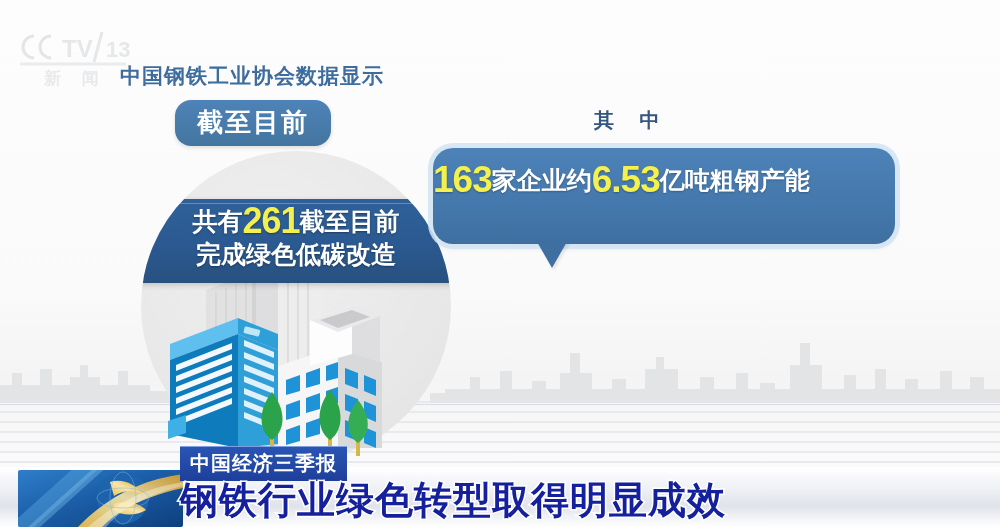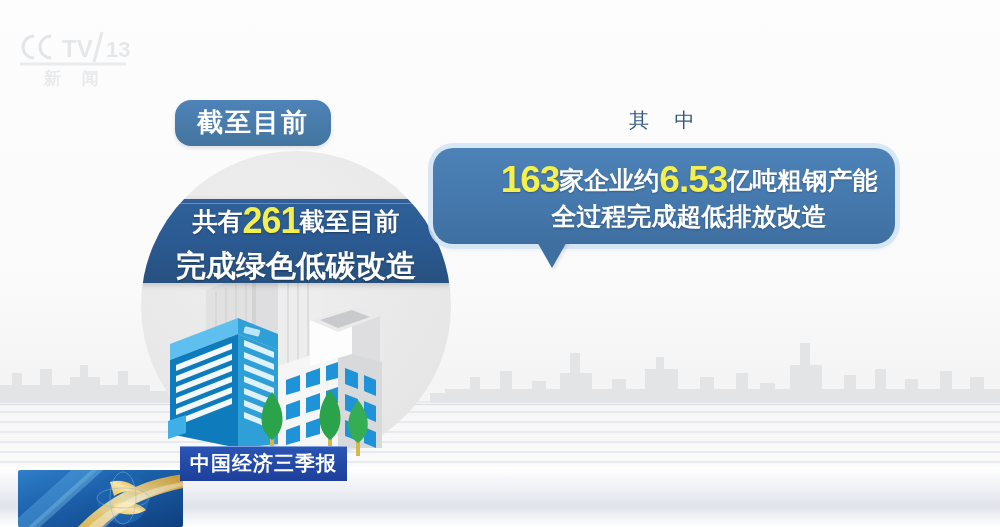--- a/index.html
+++ b/index.html
@@ -37,21 +37,21 @@
           background:linear-gradient(180deg,#2f6198 0%,#2b5a92 50%,#27517f 100%);
           box-shadow:0 2px 6px rgba(0,0,0,.18); }
   .band .topline { position:absolute; left:18px; right:18px; top:4px; height:1px;
                    background:rgba(255,255,255,.28); }
   .band-text { position:absolute; left:141px; top:151px; width:310px; height:310px;
                pointer-events:none; }
   .band-l1, .band-l2 { position:absolute; width:310px; text-align:center;
                        color:#fff; font-weight:bold; white-space:nowrap;
                        text-shadow:0 1px 2px rgba(0,0,0,.35); }
   .band-l1 { top:55px; font-size:25px; line-height:30px; }
-  .band-l2 { top:100px; font-size:30px; line-height:30px; }
+  .band-l2 { top:88px; font-size:25px; line-height:30px; }
   .num-yellow { color:#f2ef4e; font-size:36px; font-weight:bold; line-height:30px;
                 vertical-align:-3px; letter-spacing:-1px;
                 text-shadow:0 1px 2px rgba(0,0,0,.35); }
 
   
   .buildings { position:absolute; left:160px; top:258px; width:280px; height:205px; }
 
   
   .cctv-logo { position:absolute; left:18px; top:24px; width:120px; height:64px; opacity:.55; }
 
@@ -60,33 +60,33 @@
                letter-spacing:1px; white-space:nowrap; }
 
   .pill { position:absolute; left:175px; top:100px;
           background:linear-gradient(180deg,#4e83b8 0%,#44759f 100%);
           border-radius:16px; padding:5px 22px 6px;
           color:#fff; font-size:26px; font-weight:bold; letter-spacing:2px;
           box-shadow:0 2px 4px rgba(0,0,0,.12); }
 
   
   .qizhong { position:absolute; left:594px; top:107px;
-             font-size:20px; font-weight:normal; color:#33567f; letter-spacing:10px;margin-left:35px; }
+             font-size:20px; font-weight:bold; color:#33567f; letter-spacing:10px; }
 
   
   .bubble { position:absolute; left:433px; top:148px; width:462px; height:96px;
             background:linear-gradient(180deg,#4d82b8 0%,#4579ad 55%,#3f6fa1 100%);
             border-radius:20px;
             box-shadow:0 0 0 5px rgba(209,228,243,.85), 0 3px 7px rgba(0,0,0,.12); }
   .bubble-tail { position:absolute; left:536px; top:240px; width:0; height:0;
                  border-left:16px solid transparent;
                  border-right:16px solid transparent;
                  border-top:28px solid #3f6fa1;
                  filter:drop-shadow(2px 3px 1px rgba(0,0,0,.08)); }
-  .bub-l1, .bub-l2 { position:absolute; left:0; width:512px; text-align:center;
+  .bub-l1, .bub-l2 { position:absolute; left:0; width:512px; text-align:left;
                      color:#fff; font-weight:bold; white-space:nowrap;
                      text-shadow:0 1px 2px rgba(0,0,0,.25); }
   .bub-l1 { top:16px; font-size:25px; line-height:32px; }
   .bub-l2 { top:52px; font-size:25px; line-height:32px; }
   .bub-num { color:#f4f14f; font-size:37px; font-weight:bold; letter-spacing:-1px;
              vertical-align:-3px; text-shadow:0 1px 2px rgba(0,0,0,.3); }
 
   
   .globe { position:absolute; left:18px; top:470px; width:165px; height:57px;
            border-radius:2px; overflow:hidden; }
@@ -236,29 +236,29 @@
       <path d="M16,12 a11,11 0 1,0 0,22"></path>
       <path d="M33,12 a11,11 0 1,0 0,22"></path>
     </g>
     <text x="44" y="33" font-family="Liberation Sans, sans-serif" font-size="24" font-weight="bold" fill="#d3d6da">TV</text>
     <path d="M84,8 L76,38" stroke="#d3d6da" stroke-width="3" fill="none"></path>
     <text x="88" y="33" font-family="Liberation Sans, sans-serif" font-size="22" font-weight="bold" fill="#d3d6da">13</text>
     <line x1="2" y1="40" x2="108" y2="40" stroke="#dcdee2" stroke-width="3"></line>
     <text x="26" y="60" font-family="Liberation Sans, sans-serif" font-size="17" font-weight="bold" fill="#d8dadd" letter-spacing="8">新 闻</text>
   </svg>
 
+  <div class="hdr-title">中国钢铁工业协会数据显示</div>
   <div class="pill">截至目前</div>
 
   <div class="qizhong">其  中</div>
 
   <div class="bubble">
     <div class="bub-l1">
       <span class="bub-num">163</span><span>家企业约</span><span class="bub-num">6.53</span><span>亿吨粗钢产能</span>
     </div>
-    <div class="bub-l2">全过程完成超低排放改造</div>
   </div>
   <div class="bubble-tail"></div>
 
   <svg class="globe" viewBox="0 0 165 57">
     <defs>
       <linearGradient id="gbg" x1="0" y1="0" x2="1" y2="1">
         <stop offset="0" stop-color="#2f7ec9"></stop>
         <stop offset="0.45" stop-color="#1b5ea8"></stop>
         <stop offset="1" stop-color="#0f3f7d"></stop>
       </linearGradient>
@@ -276,14 +276,15 @@
     <path d="M96,34 C106,30 120,32 128,40 C118,46 104,46 96,40 Z" fill="url(#gold)"></path>
     <path d="M60,57 C86,30 120,10 165,4 L165,18 C128,26 100,40 84,57 Z" fill="url(#gold)" opacity=".9"></path>
     <path d="M70,57 C96,34 126,18 165,12 L165,16 C130,24 104,38 88,57 Z" fill="#fff" opacity=".35"></path>
     <g stroke="#7fb8e6" stroke-width="1" opacity=".5" fill="none">
       <ellipse cx="105" cy="28" rx="26" ry="10"></ellipse>
       <ellipse cx="105" cy="28" rx="13" ry="26"></ellipse>
     </g>
   </svg>
 
   <div class="kicker">中国经济三季报</div>
+  <div class="maintitle">钢铁行业绿色转型取得明显成效</div>
 
 </div>
 
 </body></html>

